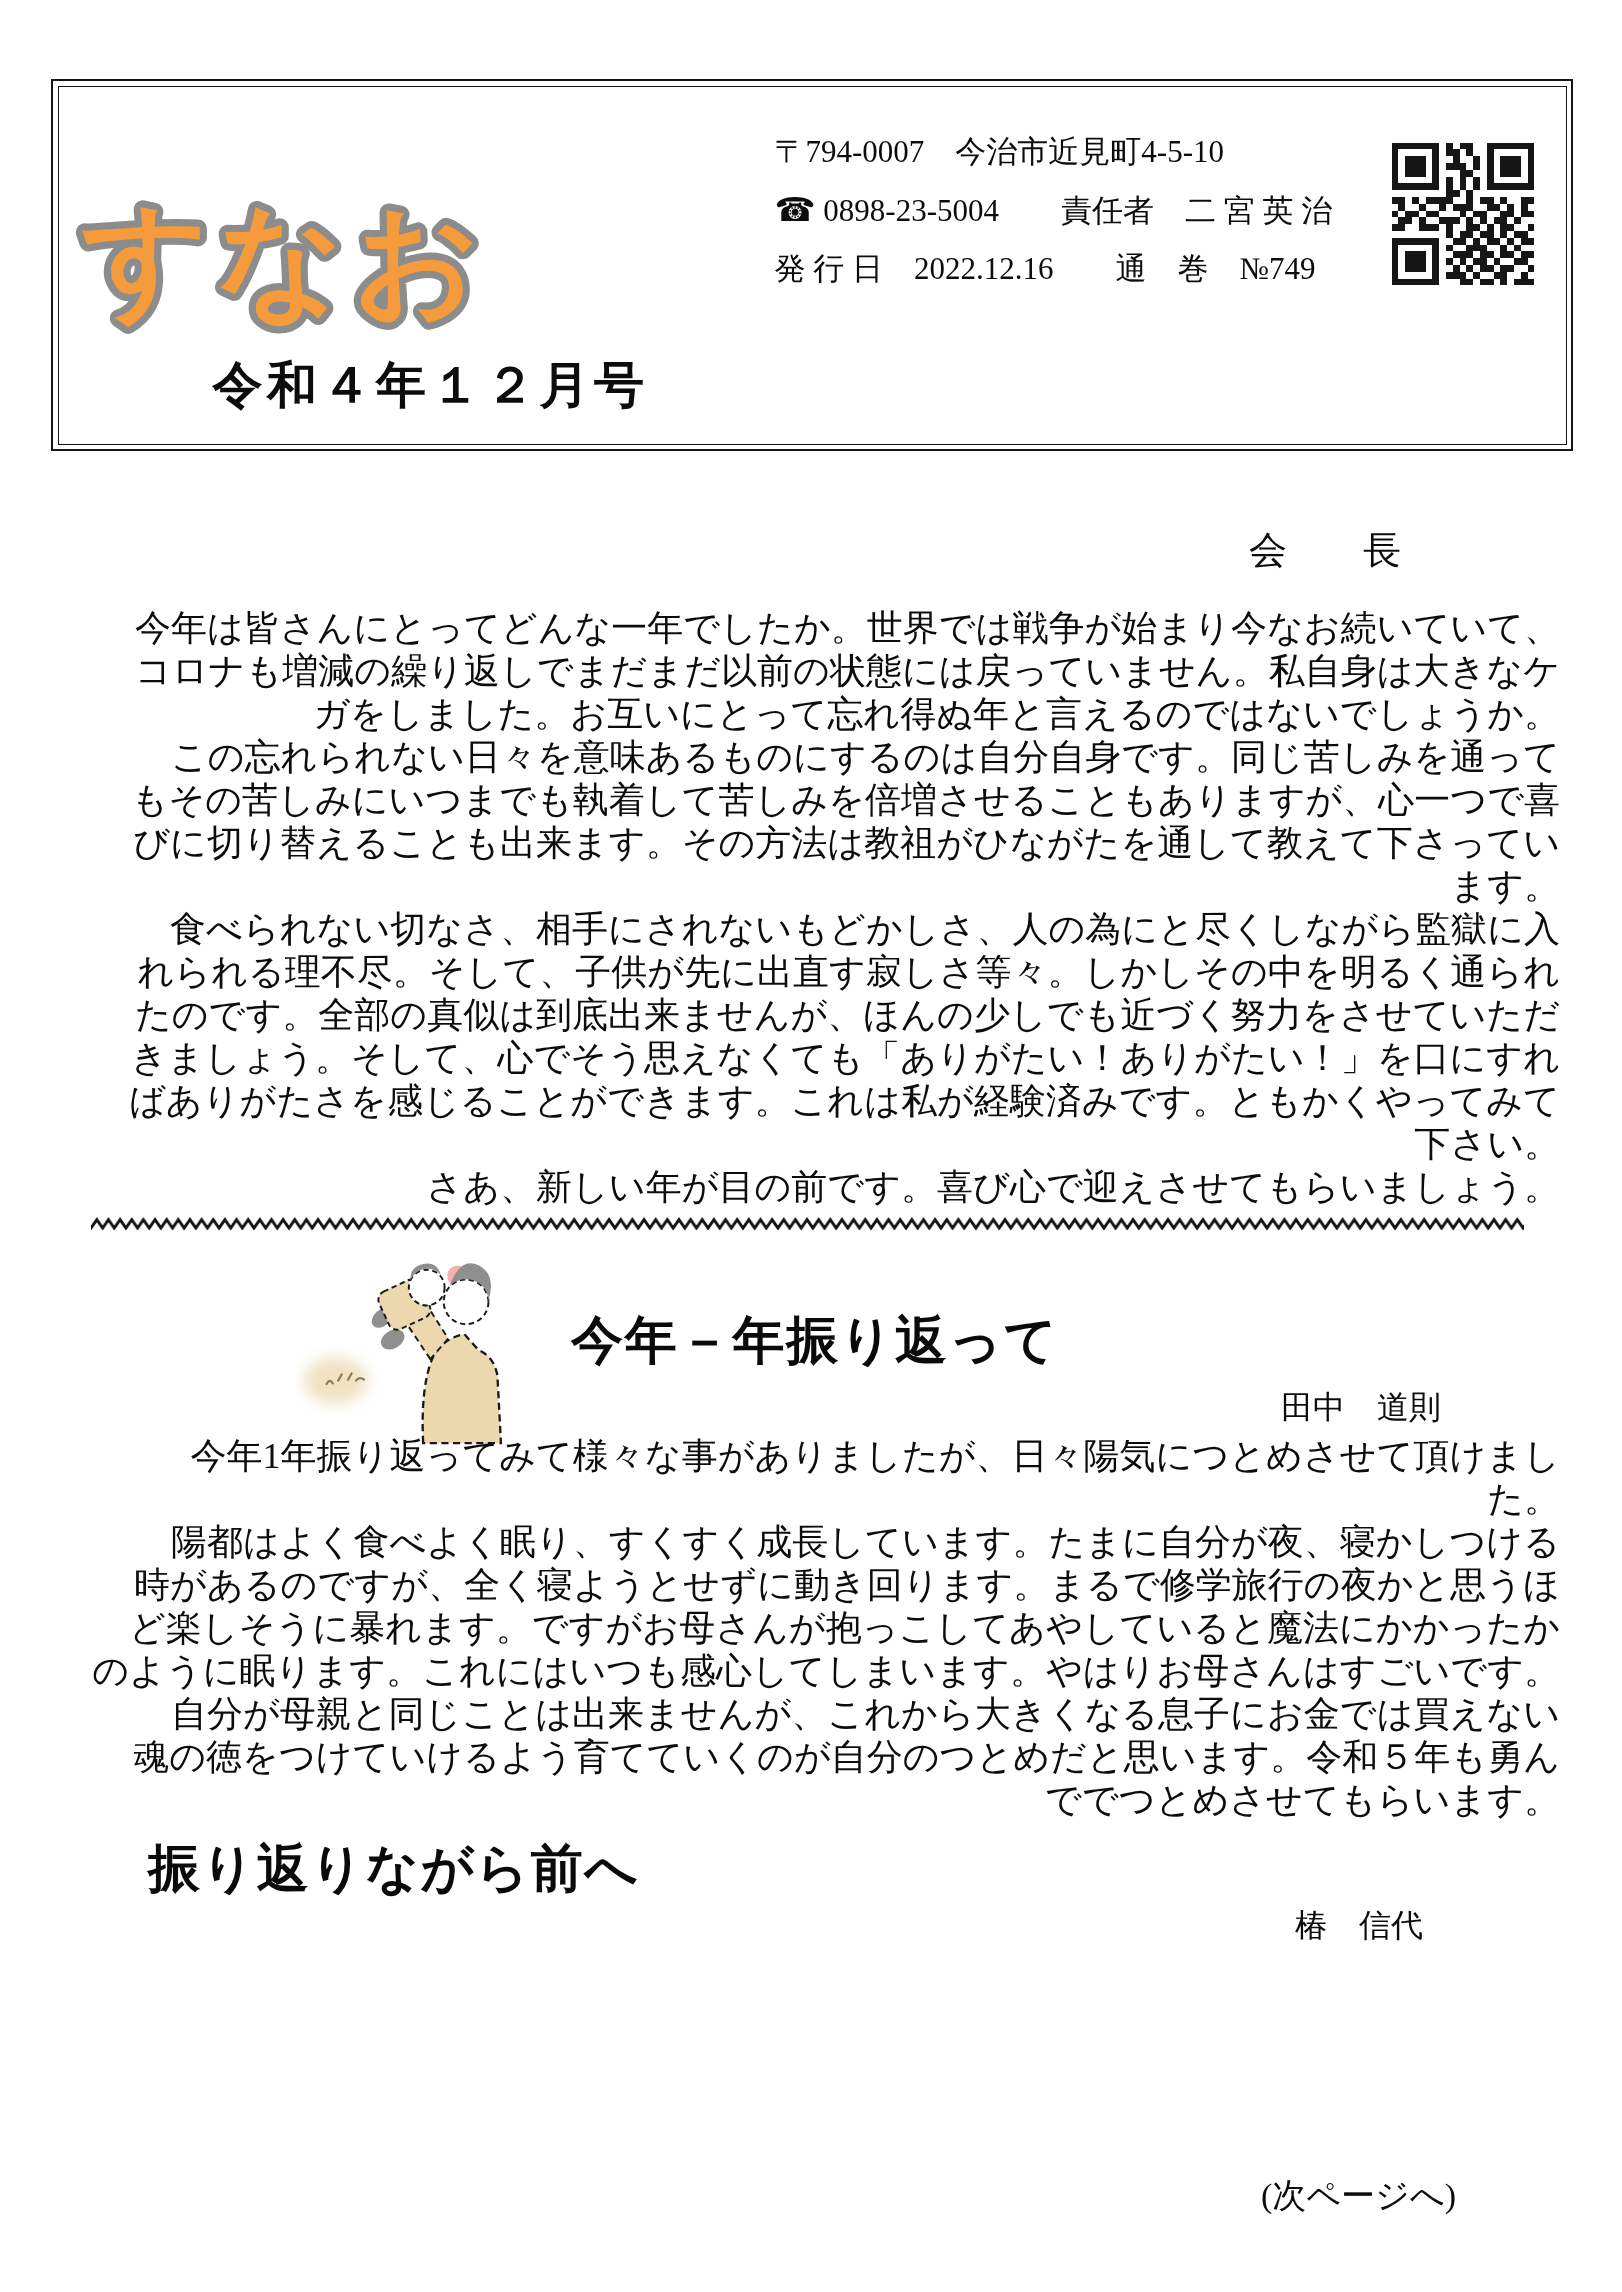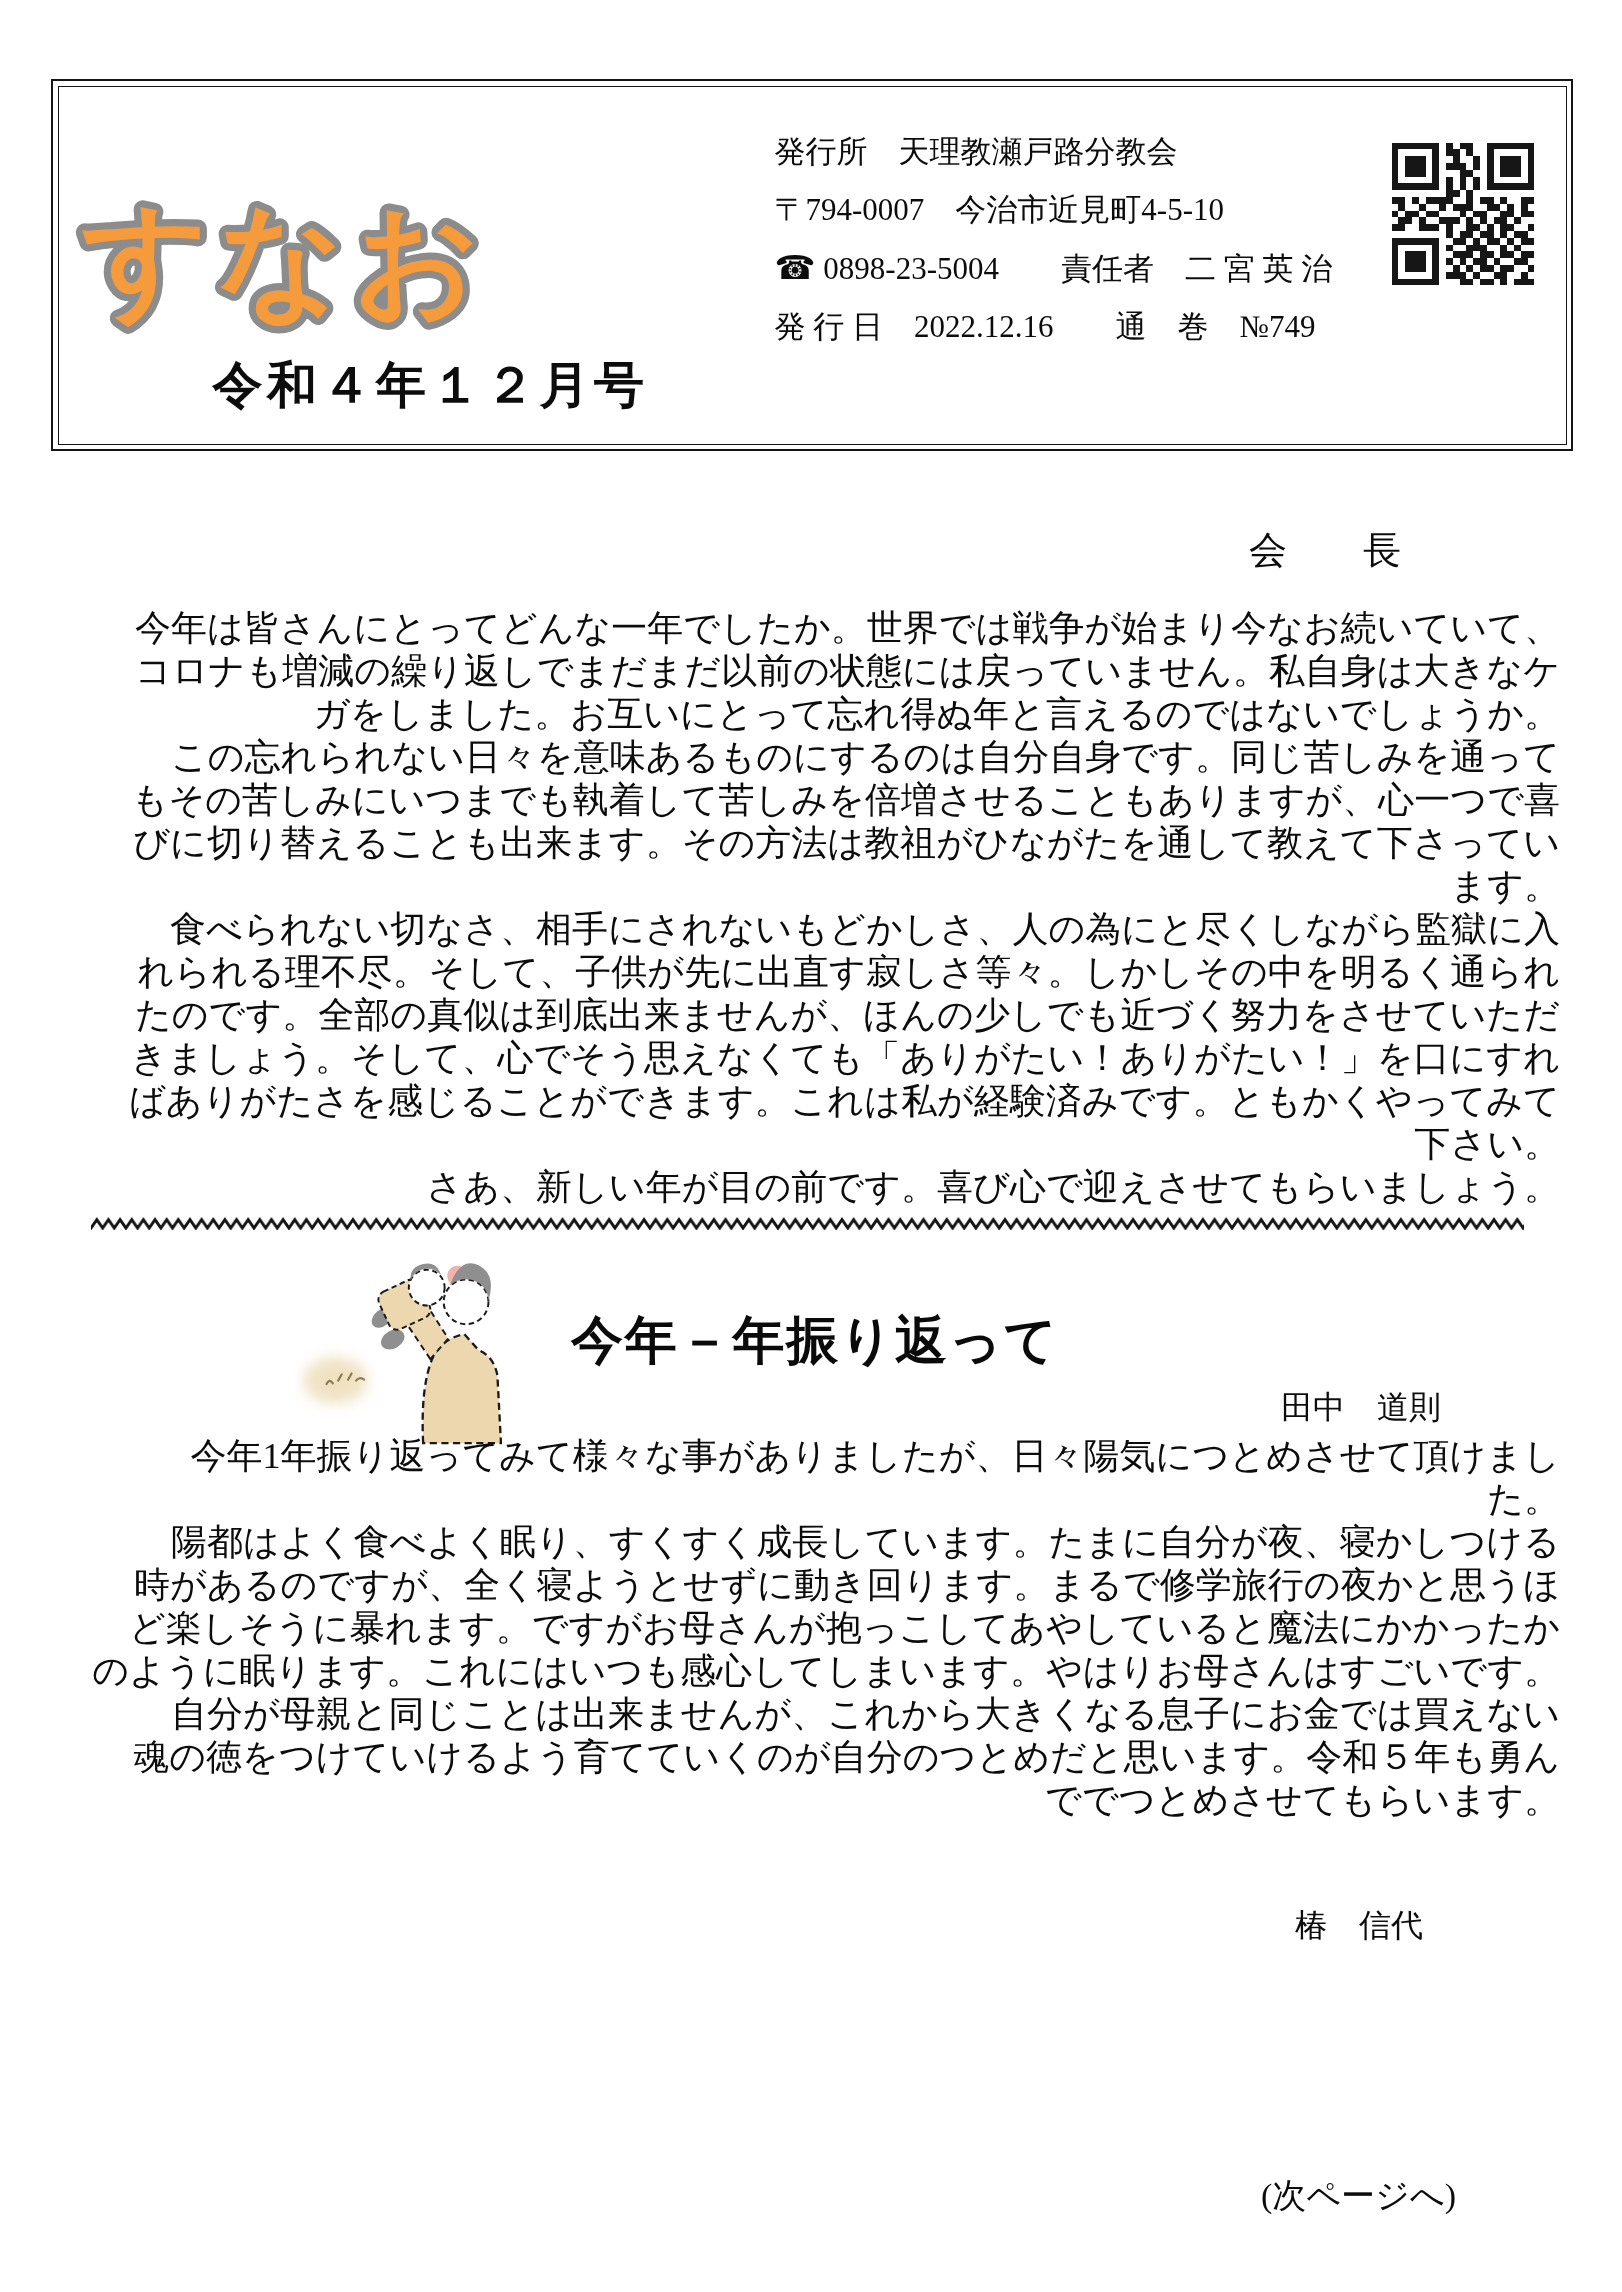--- a/index.html
+++ b/index.html
@@ -51,21 +51,20 @@
     <div class="header-inner">
 
       <svg class="title-svg" width="448" height="251" viewBox="0 0 500 280">
         <text x="15" y="200" font-family="Liberation Sans, DejaVu Sans, sans-serif" font-weight="bold" font-size="138" letter-spacing="10" stroke="#8C8C8C" stroke-width="16" stroke-linejoin="round" fill="none">すなお</text>
         <text x="15" y="200" font-family="Liberation Sans, DejaVu Sans, sans-serif" font-weight="bold" font-size="138" letter-spacing="10" fill="#F59B3C">すなお</text>
       </svg>
 
       <div class="issue">令和４年１２月号</div>
 
       <div class="pub">
-        <div>発行所　天理教瀬戸路分教会</div>
         <div>〒794-0007　今治市近見町4-5-10</div>
         <div><span class="phone-glyph">☎</span><span>  0898-23-5004　　責任者　二 宮 英 治</span></div>
         <div>発 行 日　2022.12.16　　通　巻　№749</div>
       </div>
 
       <div class="qr">
           <div class="on"></div>
           <div class="on"></div>
           <div class="on"></div>
           <div class="on"></div>
@@ -567,17 +566,18 @@
   <div class="author a1">田中　道則</div>
   <div class="body-text art1-body">　今年1年振り返ってみて様々な事がありましたが、日々陽気につとめさせて頂けました。
 　陽都はよく食べよく眠り、すくすく成長しています。たまに自分が夜、寝かしつける
 時があるのですが、全く寝ようとせずに動き回ります。まるで修学旅行の夜かと思うほ
 ど楽しそうに暴れます。ですがお母さんが抱っこしてあやしていると魔法にかかったか
 のように眠ります。これにはいつも感心してしまいます。やはりお母さんはすごいです。
 　自分が母親と同じことは出来ませんが、これから大きくなる息子にお金では買えない
 魂の徳をつけていけるよう育てていくのが自分のつとめだと思います。令和５年も勇ん
 ででつとめさせてもらいます。</div>
 
+  <h2 class="art-title t2">振り返りながら前へ</h2>
   <div class="author a2">椿　信代</div>
   <div class="next-page">(次ページへ)</div>
 
 </div>
 
 
 </body></html>

